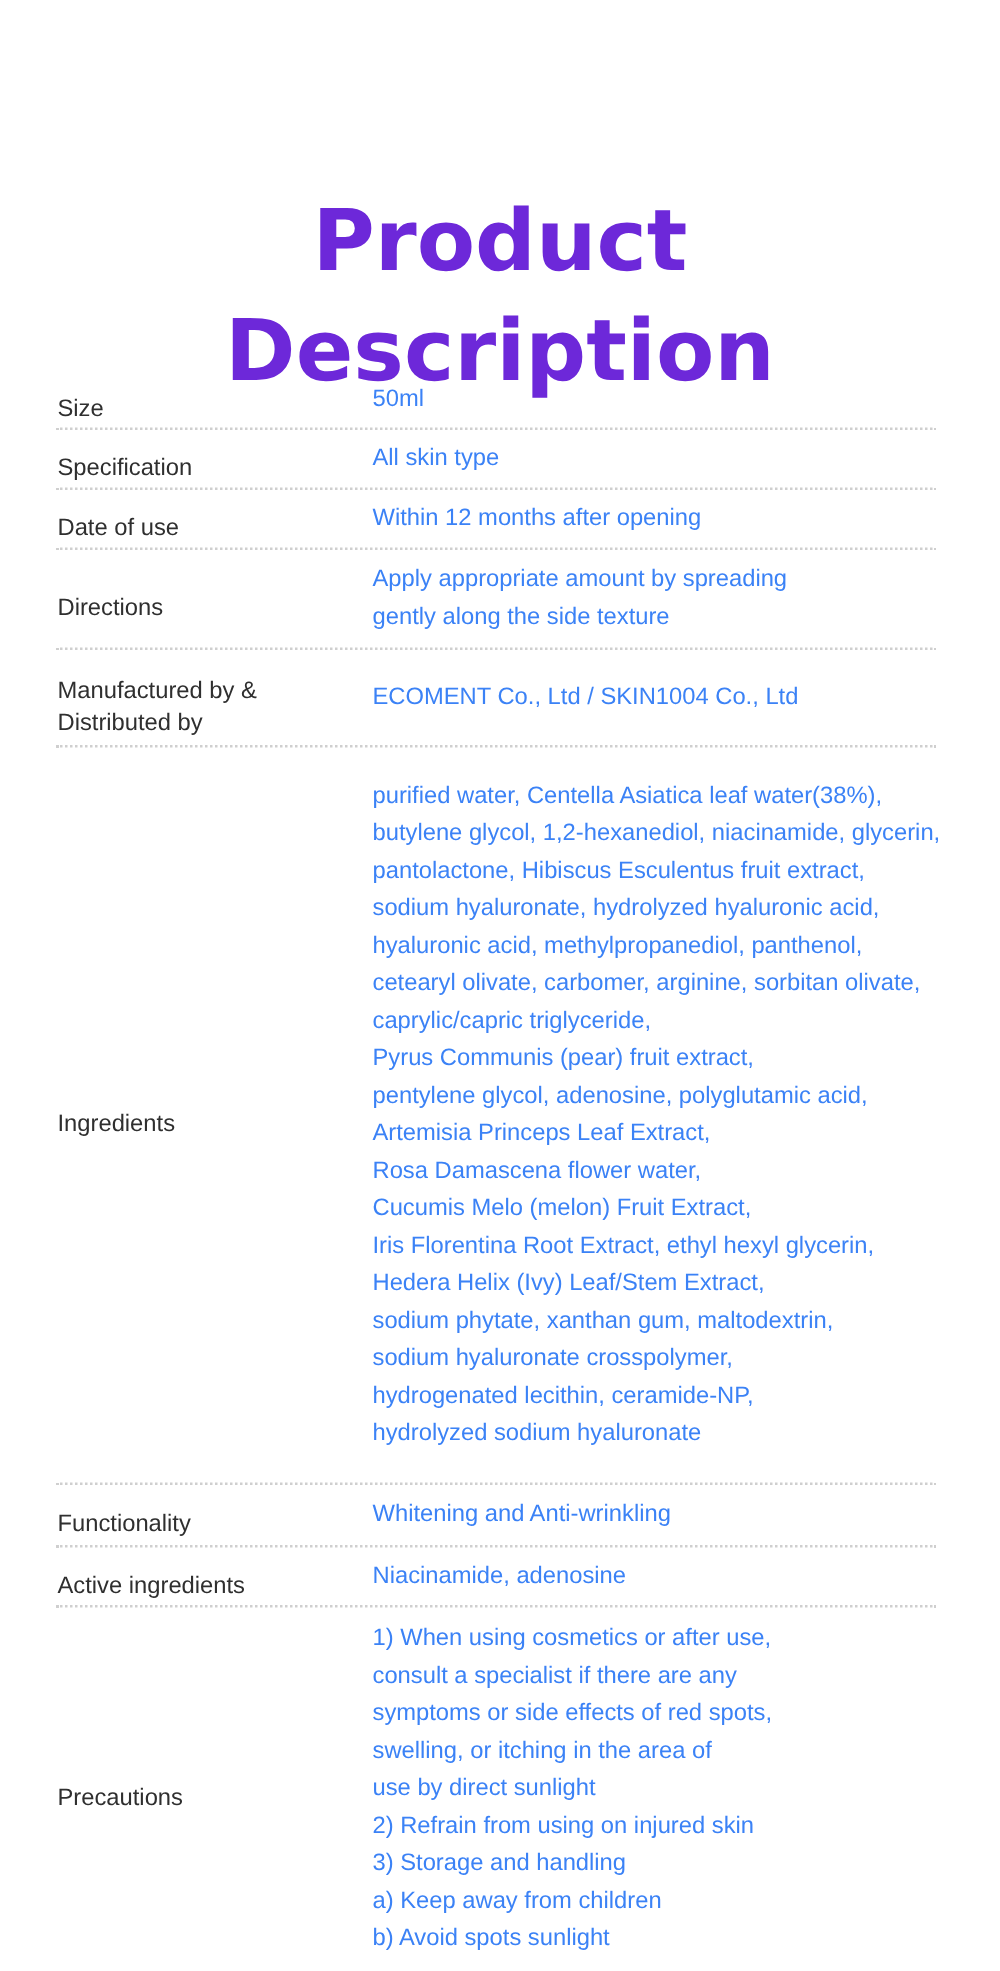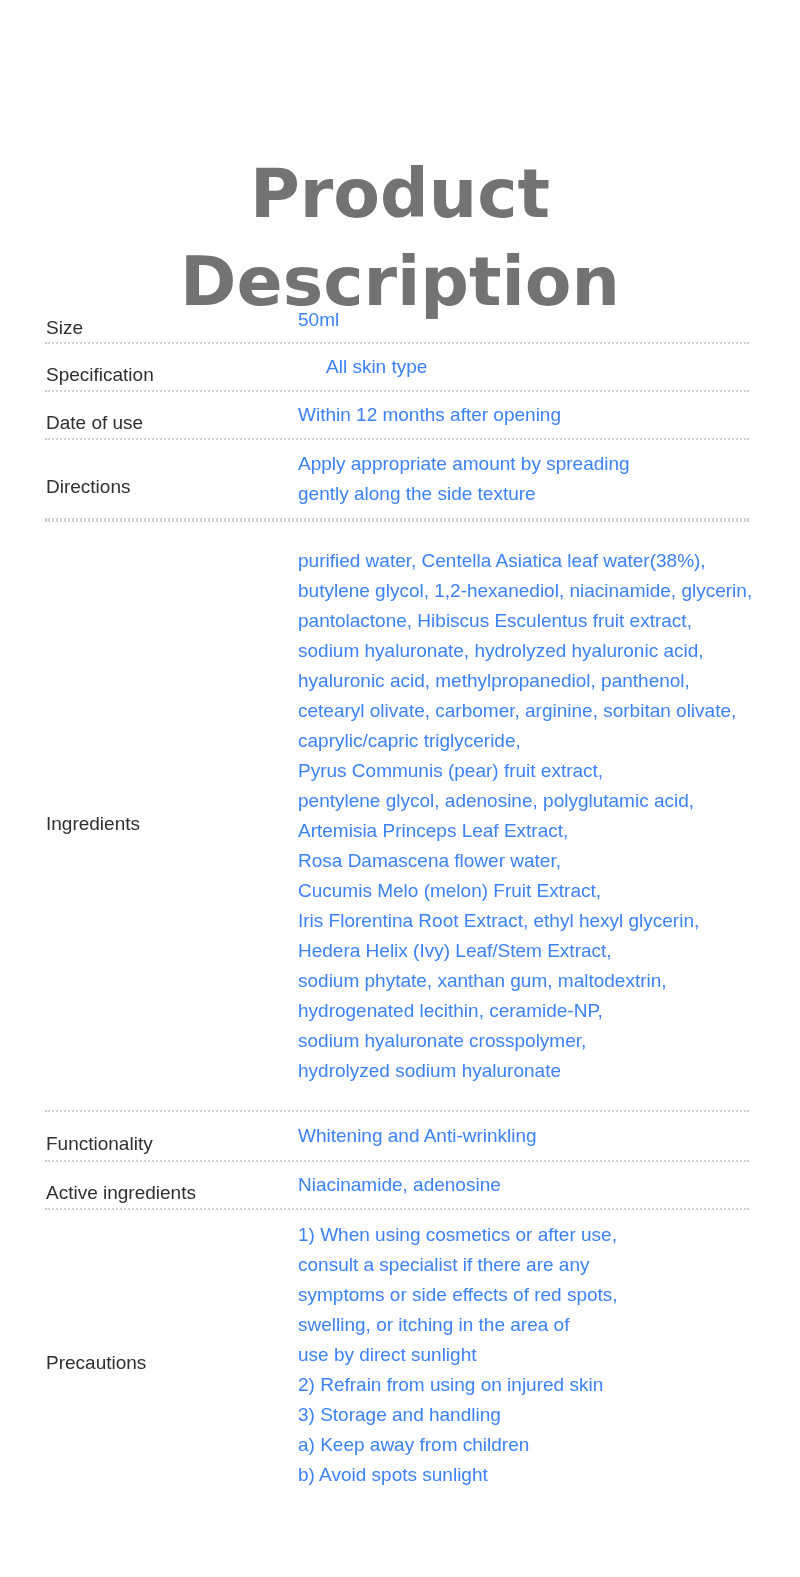--- a/index.html
+++ b/index.html
@@ -1,37 +1,37 @@
 <!DOCTYPE html>
 <html><head>
   <meta charset="utf-8">
   <style>
     html, body { margin: 0; padding: 0; background: #ffffff; }
     body { width: 800px; height: 1577px; overflow: hidden; position: relative; font-family: "Liberation Sans", sans-serif; }
     .title {
       position: absolute; left: 0; top: 104px; width: 800px;
-      text-align: center; color: #737373;
+      text-align: center; color: #6d28d9;
       font-family: "DejaVu Sans", sans-serif; font-weight: bold;
       font-size: 68px; line-height: 88px; letter-spacing: 0px;
     }
     .title span { display: block; }
     .table { position: absolute; left: 45px; top: 298px; width: 704px; }
     .row { position: relative; display: flex; align-items: center; }
     .row .label {
       width: 252px; flex: 0 0 252px; color: #2f2f2f;
       font-size: 19px; line-height: 26px; padding-left: 1px; margin-top: 16px;
     }
     .row .value {
       flex: 1; color: #3b82f6; font-size: 19px; line-height: 30px;
     }
     .sep {
       height: 0; border-top: 2px dotted #cfcfcf; width: 704px;
     }
     .r-size { height: 44px; }
-    .r-spec { height: 46px; gap: 28px; }
+    .r-spec { height: 46px; }
     .r-date { height: 46px; }
     .r-dir { height: 78px; align-items: center; }
     .r-man { height: 76px; }
     .r-ing { height: 588px; }
     .r-fun { height: 48px; }
     .r-act { height: 46px; }
     .r-pre { height: 290px; }
     .value .line { display: block; white-space: nowrap; }
   </style>
 </head>
@@ -64,42 +64,49 @@
 
   <div class="row r-dir">
     <div class="label">Directions</div>
     <div class="value">
       <span class="line">Apply appropriate amount by spreading</span>
       <span class="line">gently along the side texture</span>
     </div>
   </div>
   <div class="sep"></div>
 
+  <div class="row r-man">
+    <div class="label">
+      <span class="line">Manufactured by</span>
+      <span class="line">&amp; Distributed by</span>
+    </div>
+    <div class="value">ECOMENT Co., Ltd / SKIN1004 Co., Ltd</div>
+  </div>
   <div class="sep"></div>
 
   <div class="row r-ing">
     <div class="label">Ingredients</div>
     <div class="value">
       <span class="line">purified water, Centella Asiatica leaf water(38%),</span>
       <span class="line">butylene glycol, 1,2-hexanediol, niacinamide, glycerin,</span>
       <span class="line">pantolactone, Hibiscus Esculentus fruit extract,</span>
       <span class="line">sodium hyaluronate, hydrolyzed hyaluronic acid,</span>
       <span class="line">hyaluronic acid, methylpropanediol, panthenol,</span>
       <span class="line">cetearyl olivate, carbomer, arginine, sorbitan olivate,</span>
       <span class="line">caprylic/capric triglyceride,</span>
       <span class="line">Pyrus Communis (pear) fruit extract,</span>
       <span class="line">pentylene glycol, adenosine, polyglutamic acid,</span>
       <span class="line">Artemisia Princeps Leaf Extract,</span>
       <span class="line">Rosa Damascena flower water,</span>
       <span class="line">Cucumis Melo (melon) Fruit Extract,</span>
       <span class="line">Iris Florentina Root Extract, ethyl hexyl glycerin,</span>
       <span class="line">Hedera Helix (Ivy) Leaf/Stem Extract,</span>
       <span class="line">sodium phytate, xanthan gum, maltodextrin,</span>
+      <span class="line">sodium hyaluronate crosspolymer,</span>
       <span class="line">hydrogenated lecithin, ceramide-NP,</span>
-      <span class="line">sodium hyaluronate crosspolymer,</span>
       <span class="line">hydrolyzed sodium hyaluronate</span>
     </div>
   </div>
   <div class="sep"></div>
 
   <div class="row r-fun">
     <div class="label">Functionality</div>
     <div class="value">Whitening and Anti-wrinkling</div>
   </div>
   <div class="sep"></div>

